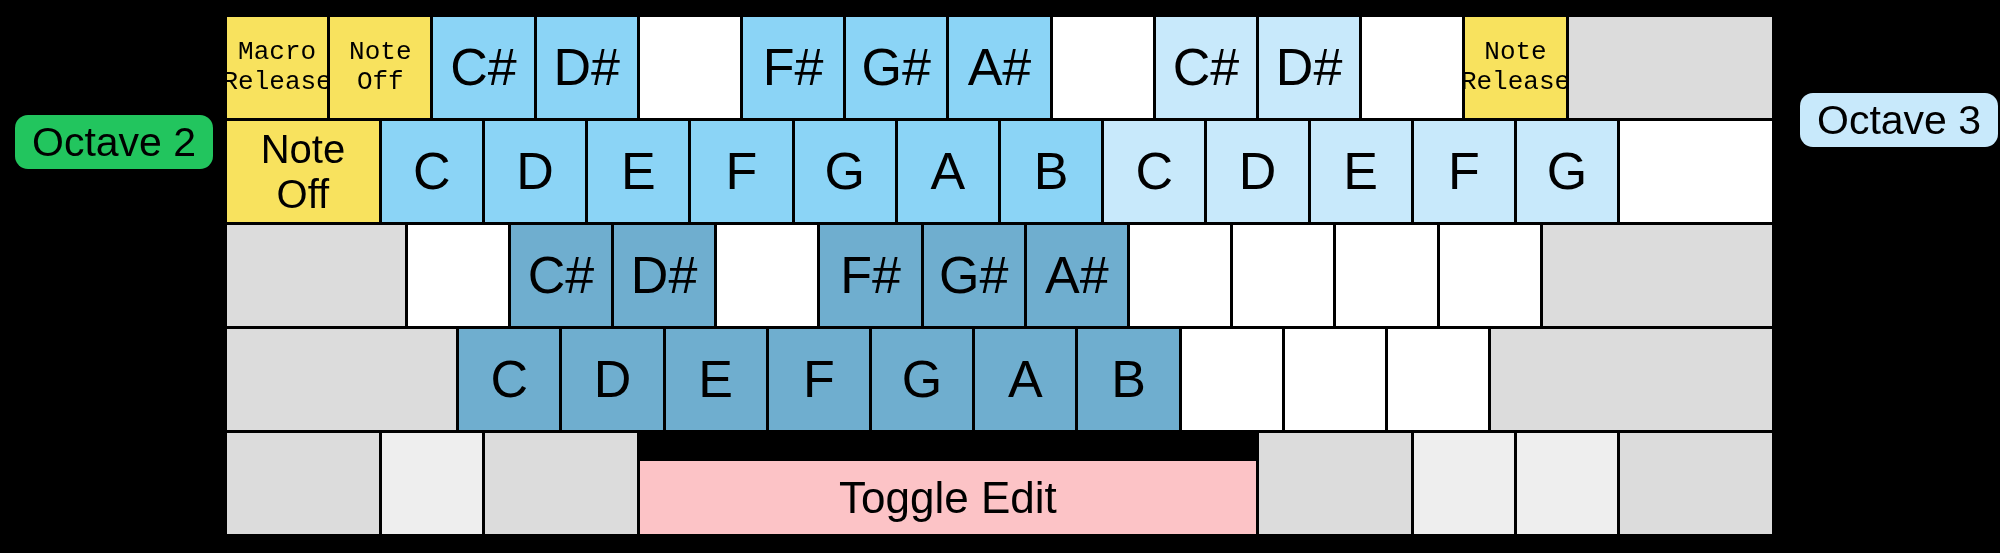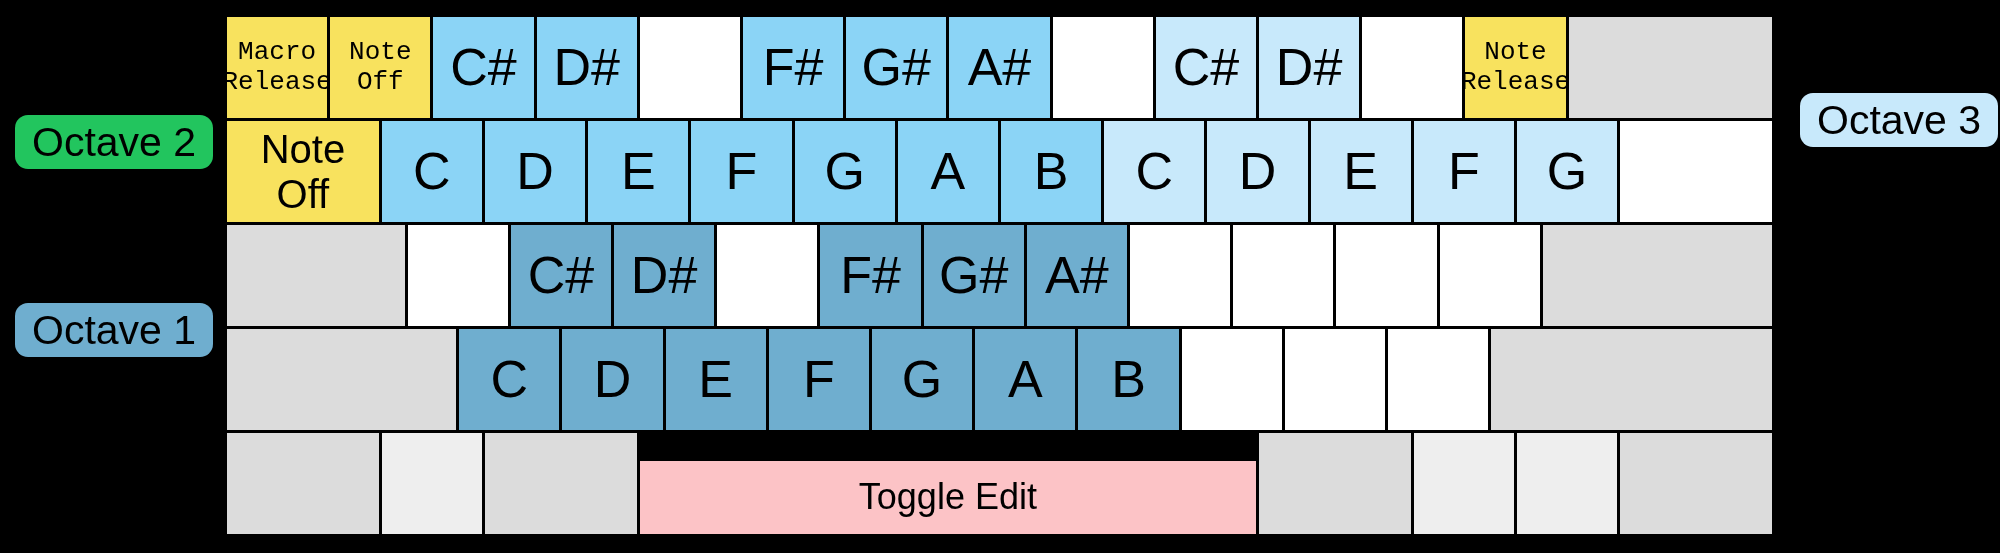--- a/index.html
+++ b/index.html
@@ -14,37 +14,36 @@
   }
   .kb-row{display:grid;grid-template-columns:repeat(60,1fr);gap:3px;min-height:0;}
   .key{
     display:flex;flex-direction:column;align-items:center;justify-content:center;
     text-align:center;min-width:0;min-height:0;line-height:1.12;
     user-select:none;
   }
   .t-note{font-size:52px;}
   .t-small{font-size:26px;font-family:Liberation Mono, monospace;}
   .t-tab{font-size:40px;}
-  .t-space{font-size:36px;margin-top:28px;}
+  .t-space{font-size:44px;margin-top:28px;}
   .pill{
     position:absolute;height:54px;line-height:54px;padding:0 17px;
     border-radius:13px;font-size:41px;white-space:nowrap;
   }
   .pill-oct2{left:15px;top:83px;background:#22c55e;margin-top:32px;}
   .pill-oct1{left:15px;top:303px;background:#6FAECF;}
   .pill-oct3{left:1800px;top:93px;background:#C8E9FB;}
 </style>
 </head>
 <body>
 
 <div id="stage">
 
   <div class="pill pill-oct2">Octave 2</div>
 
-  <div class="pill pill-oct1">Octave 1</div>
 
   <div class="pill pill-oct3">Octave 3</div>
 
   <div id="keyboard">
       <div class="kb-row">
         <div class="key t-small" style="background: rgb(248, 226, 94); grid-column: span 4;">
           <div>Macro</div>
           <div>Release</div>
         </div>
         <div class="key t-small" style="background: rgb(248, 226, 94); grid-column: span 4;">

